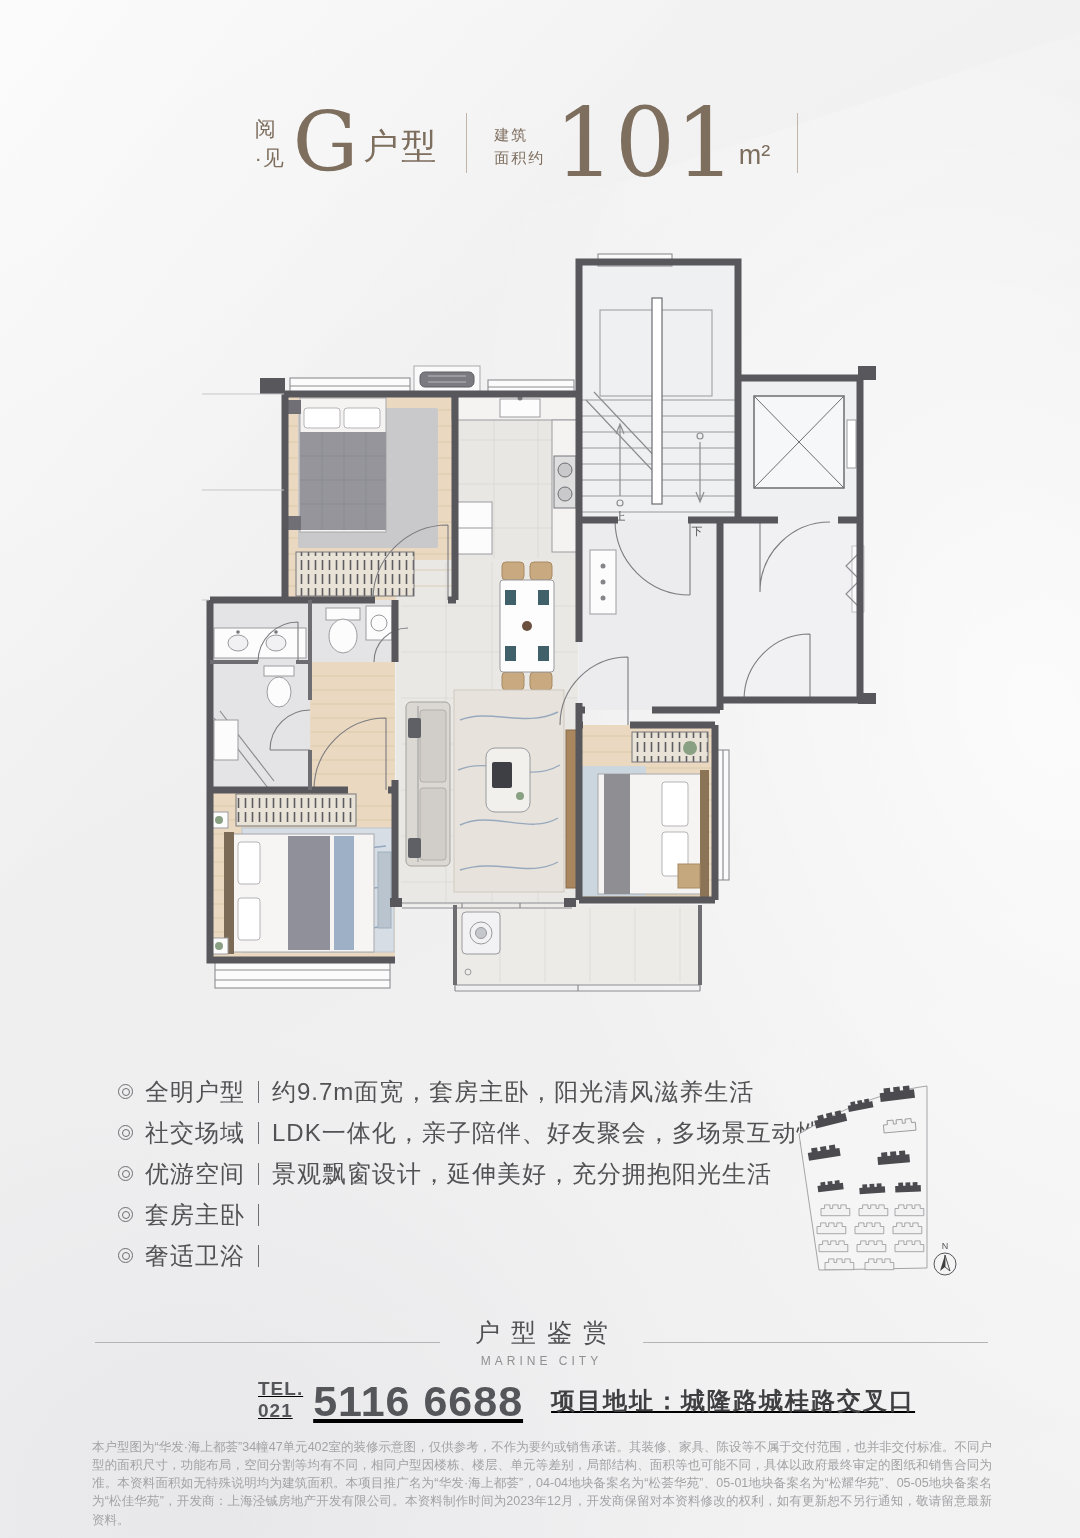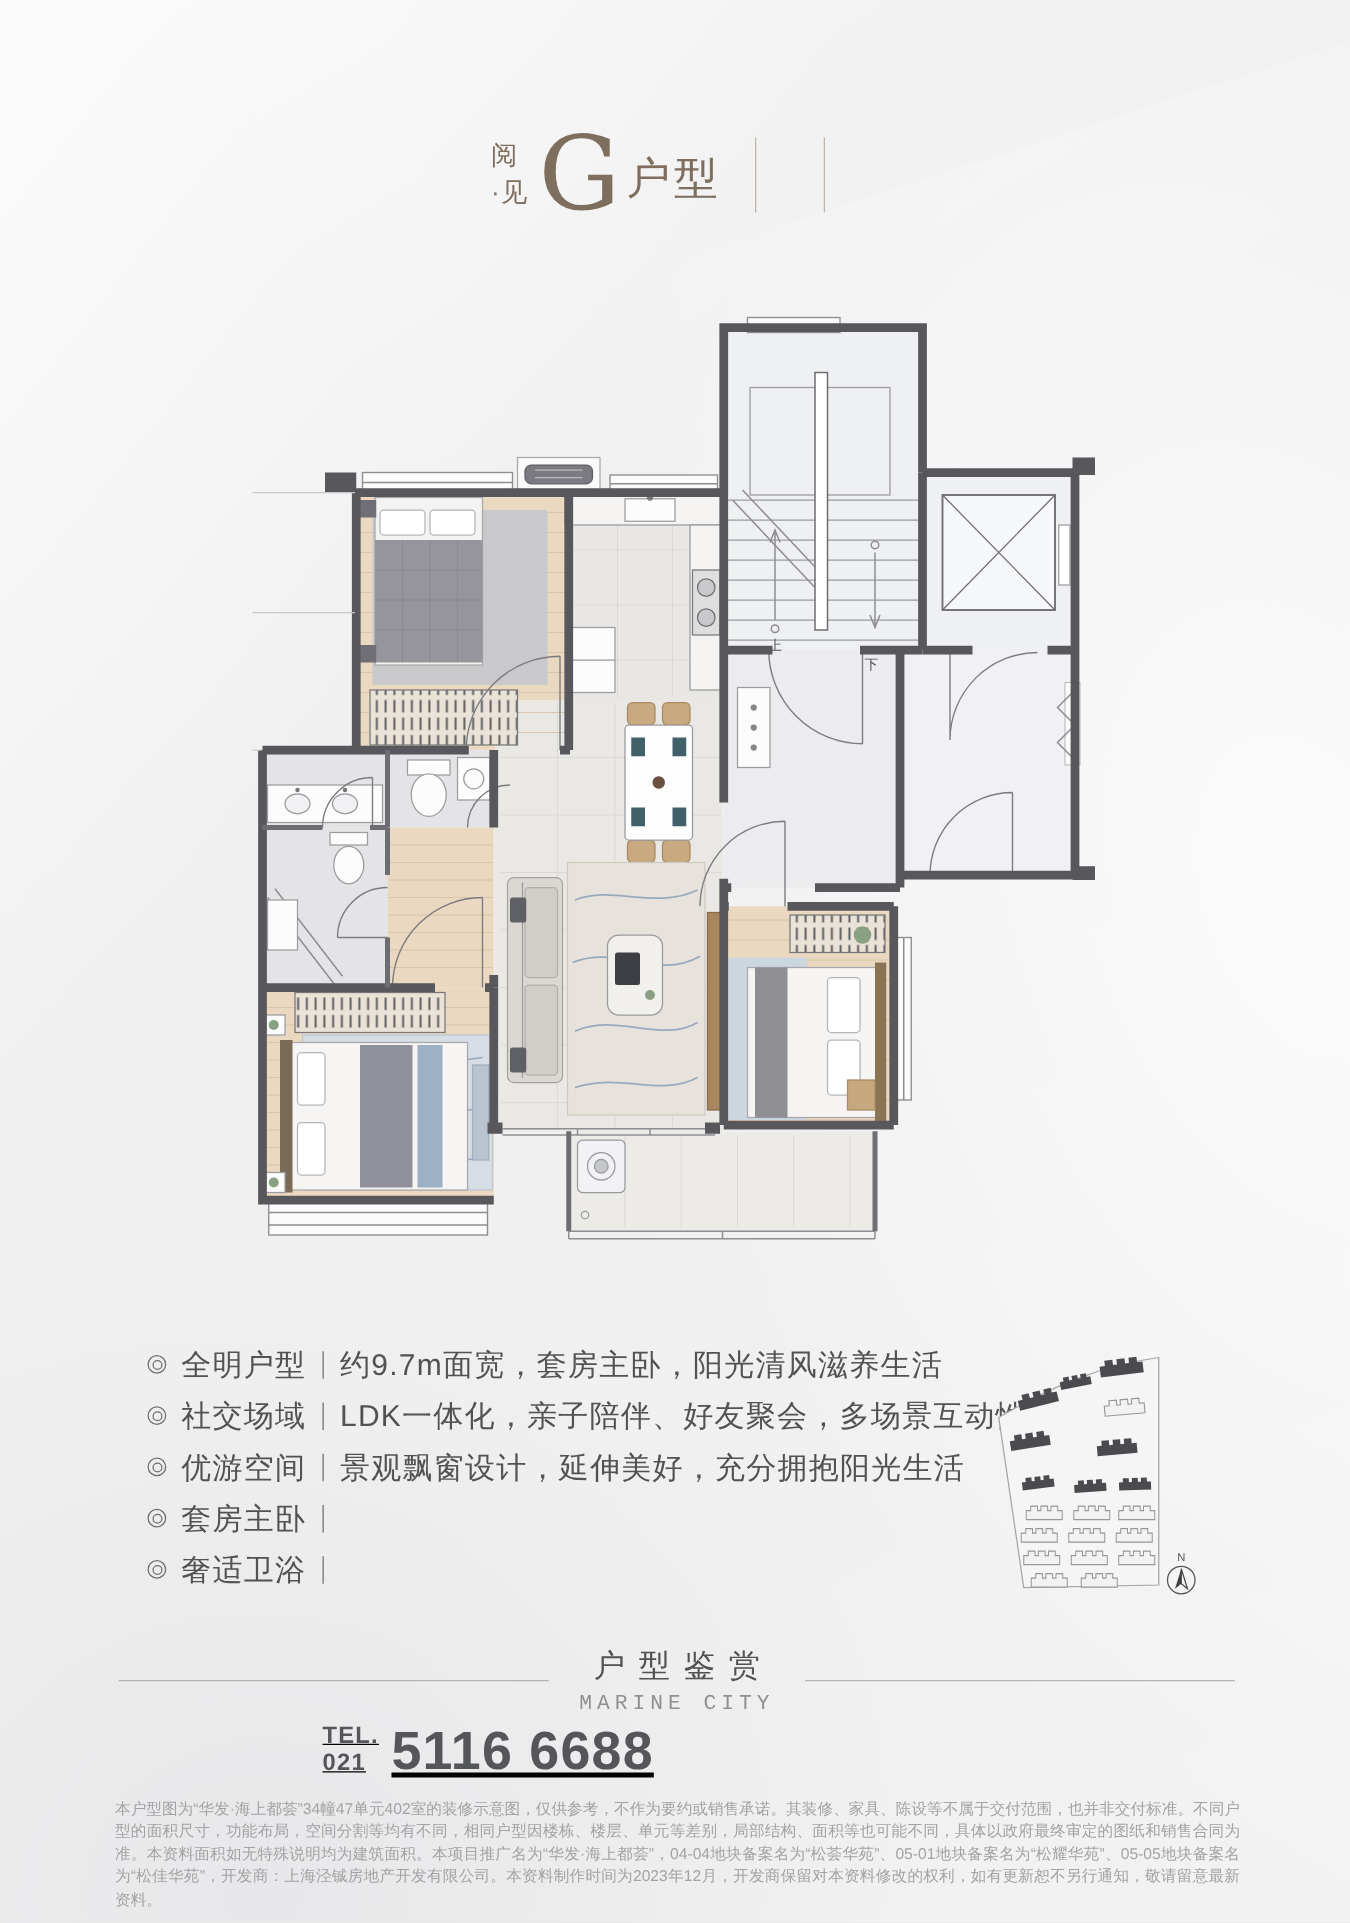--- a/index.html
+++ b/index.html
@@ -57,21 +57,21 @@
   
   .site-map{position:absolute;left:795px;top:1076px;width:210px;height:218px;}
   .bdark{fill:#4b4b4f;}
   .blite{fill:#f2f2f3;stroke:#97979a;stroke-width:.9;}
 
   
   .divider{position:absolute;left:95px;right:92px;top:1316px;display:flex;align-items:center;}
   .dline{flex:1;height:1px;background:#b4b4b7;}
   .dmid{margin:0 24px;text-align:center;color:#515154;}
   .dtitle{font-size:25px;letter-spacing:11px;text-indent:11px;}
-  .dsub{font-size:17px;letter-spacing:4px;color:#909092;font-family:Liberation Mono, monospace;margin-top:5px;}
+  .dsub{font-size:12px;letter-spacing:4px;color:#909092;font-family:Liberation Sans, sans-serif;margin-top:5px;}
 
   
   .contact{position:absolute;left:258px;top:1378px;display:flex;align-items:flex-end;text-decoration:underline;}
   .tel-block{font-weight:bold;font-size:19px;color:#55565a;line-height:1.15;letter-spacing:1px;}
   .phone{font-weight:bold;font-size:43px;color:#55565a;line-height:.92;margin-left:10px;letter-spacing:1px;}
   .address{font-weight:bold;font-size:24px;color:#3f3f42;margin-left:28px;padding-bottom:5px;letter-spacing:2px;}
 
   
   .disclaimer{position:absolute;left:92px;top:1438px;width:900px;font-size:12.5px;color:#a3a3a5;
     line-height:1.45;text-align:justify;}
@@ -87,20 +87,28 @@
   <div class="header">
     <div class="brand">
       <div>阅</div>
       <div>·见</div>
     </div>
     <div class="unit">
       <span class="g-letter">G</span>
       <span class="unit-suffix">户型</span>
     </div>
     <div class="vline"></div>
+    <div class="area">
+      <div class="area-label">
+        <div>建筑</div>
+        <div>面积约</div>
+      </div>
+      <span class="area-num">101</span>
+      <span class="area-unit">m²</span>
+    </div>
     <div class="vline"></div>
   </div>
 
   <svg class="plan" viewBox="0 0 680 770">
     <defs>
       <pattern id="hatch" width="7" height="14" patternUnits="userSpaceOnUse">
         <rect width="7" height="14" fill="#e9e3d7"></rect>
         <path d="M3.5 2V12" stroke="#5c5c61" stroke-width="1.6"></path>
       </pattern>
     </defs>
@@ -399,16 +407,17 @@
     </div>
     <div class="dline"></div>
   </div>
 
   <div class="contact">
     <div class="tel-block">
       <div>TEL.</div>
       <div>021</div>
     </div>
     <div class="phone">5116 6688</div>
+    <div class="address">项目地址：城隆路城桂路交叉口</div>
   </div>
 
   <div class="disclaimer">本户型图为“华发·海上都荟”34幢47单元402室的装修示意图，仅供参考，不作为要约或销售承诺。其装修、家具、陈设等不属于交付范围，也并非交付标准。不同户型的面积尺寸，功能布局，空间分割等均有不同，相同户型因楼栋、楼层、单元等差别，局部结构、面积等也可能不同，具体以政府最终审定的图纸和销售合同为准。本资料面积如无特殊说明均为建筑面积。本项目推广名为“华发·海上都荟”，04-04地块备案名为“松荟华苑”、05-01地块备案名为“松耀华苑”、05-05地块备案名为“松佳华苑”，开发商：上海泾铖房地产开发有限公司。本资料制作时间为2023年12月，开发商保留对本资料修改的权利，如有更新恕不另行通知，敬请留意最新资料。</div>
 </div>
 
 </body></html>

